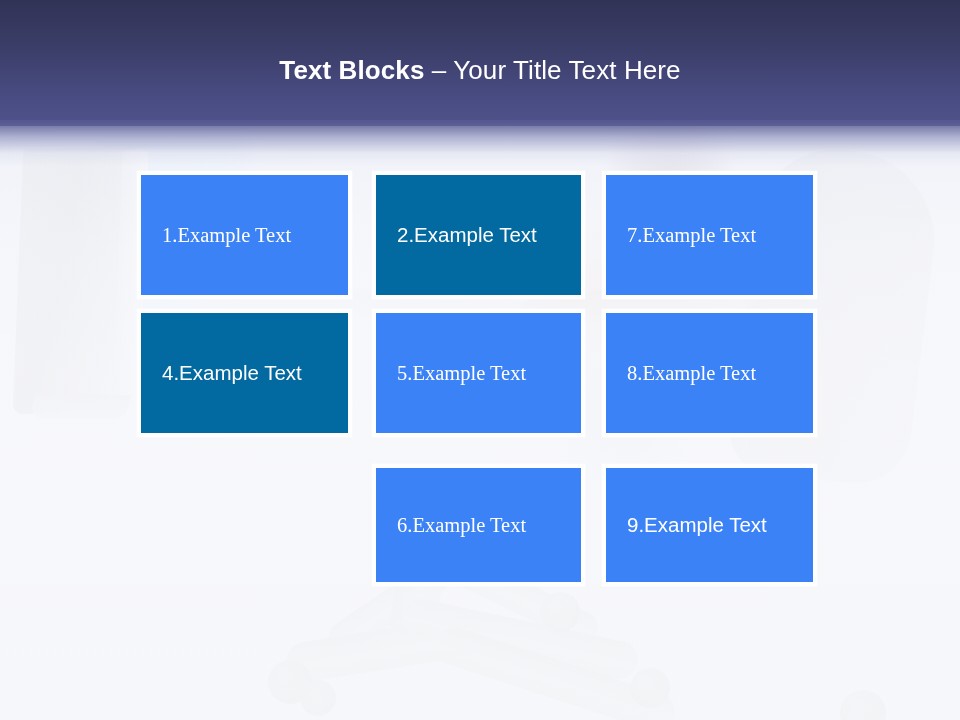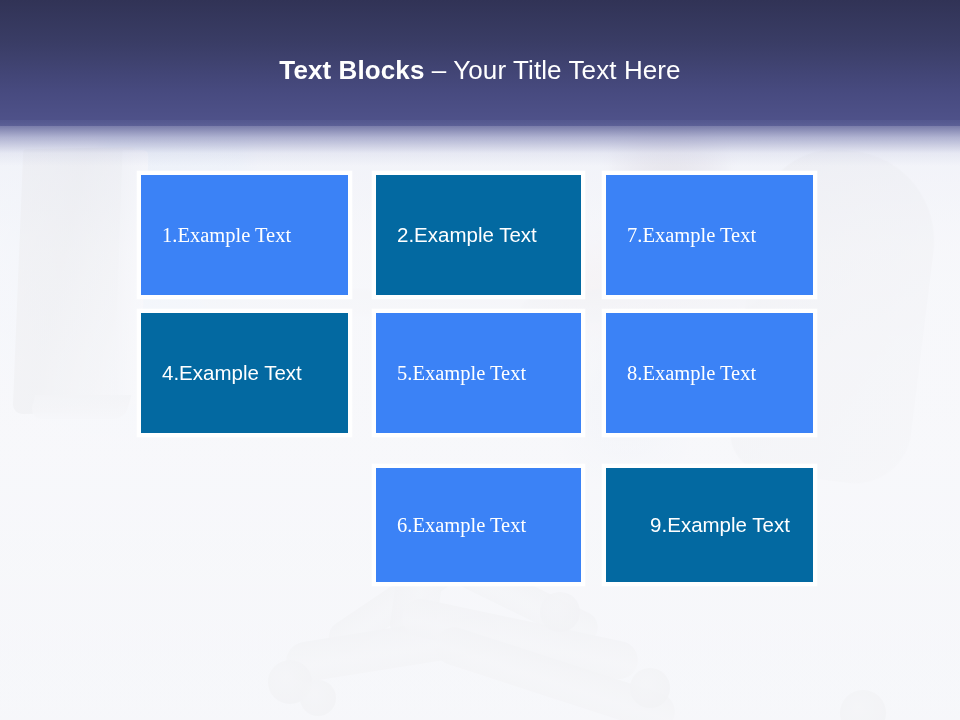--- a/index.html
+++ b/index.html
@@ -244,21 +244,21 @@
   .col-2 { left: 235px; width: 213px; }
   .col-3 { left: 465px; width: 215px; }
 
   
   .row-1 { top: 0px;   height: 128px; }
   .row-2 { top: 138px; height: 128px; }
   .row-3 { top: 293px; height: 122px; }
 
   .c-navy { background: #3b82f6; font-family: Liberation Serif, serif; }
   .c-gray { background: #0369a1; }
-  .c-red  { background: #0369a1; justify-content: center; }
+  .c-red  { background: #3b82f6; }
 </style>
 </head>
 <body>
 
 <div id="slide">
 
   <div class="bg-layer">
     <div class="bg-base"></div>
     <div class="bg-glow-left"></div>
     <div class="bg-monitor-screen"></div>

